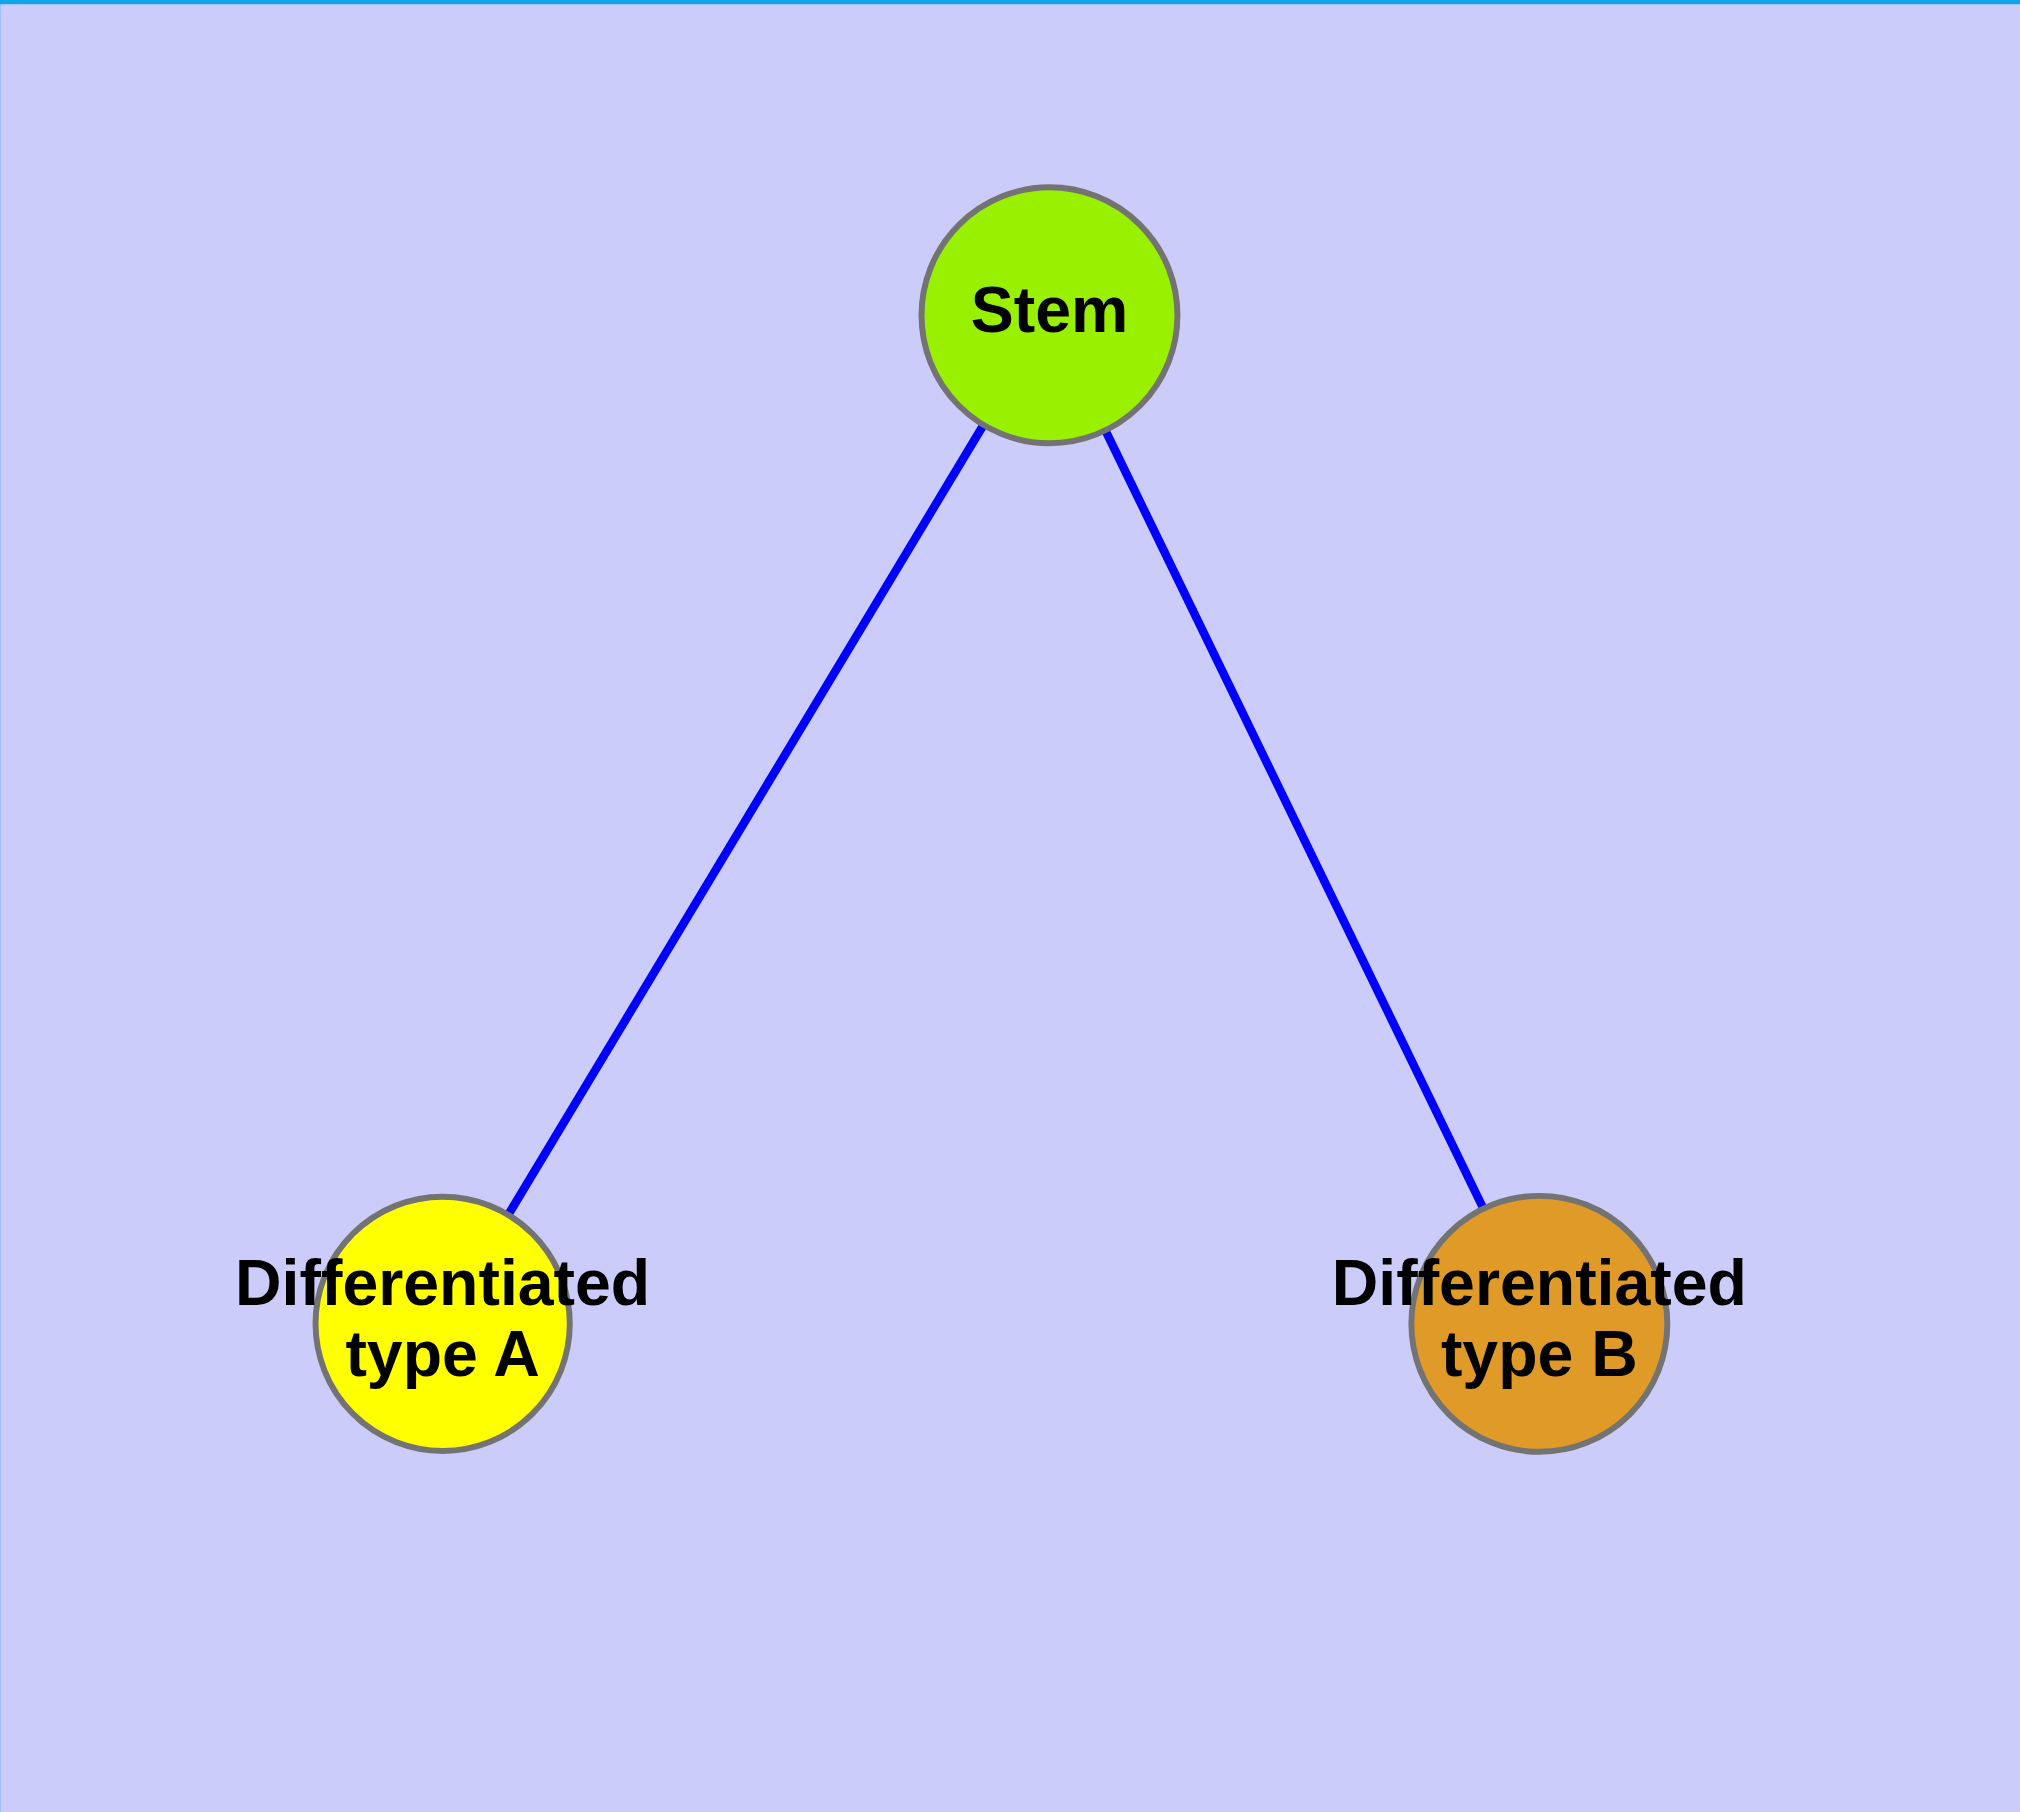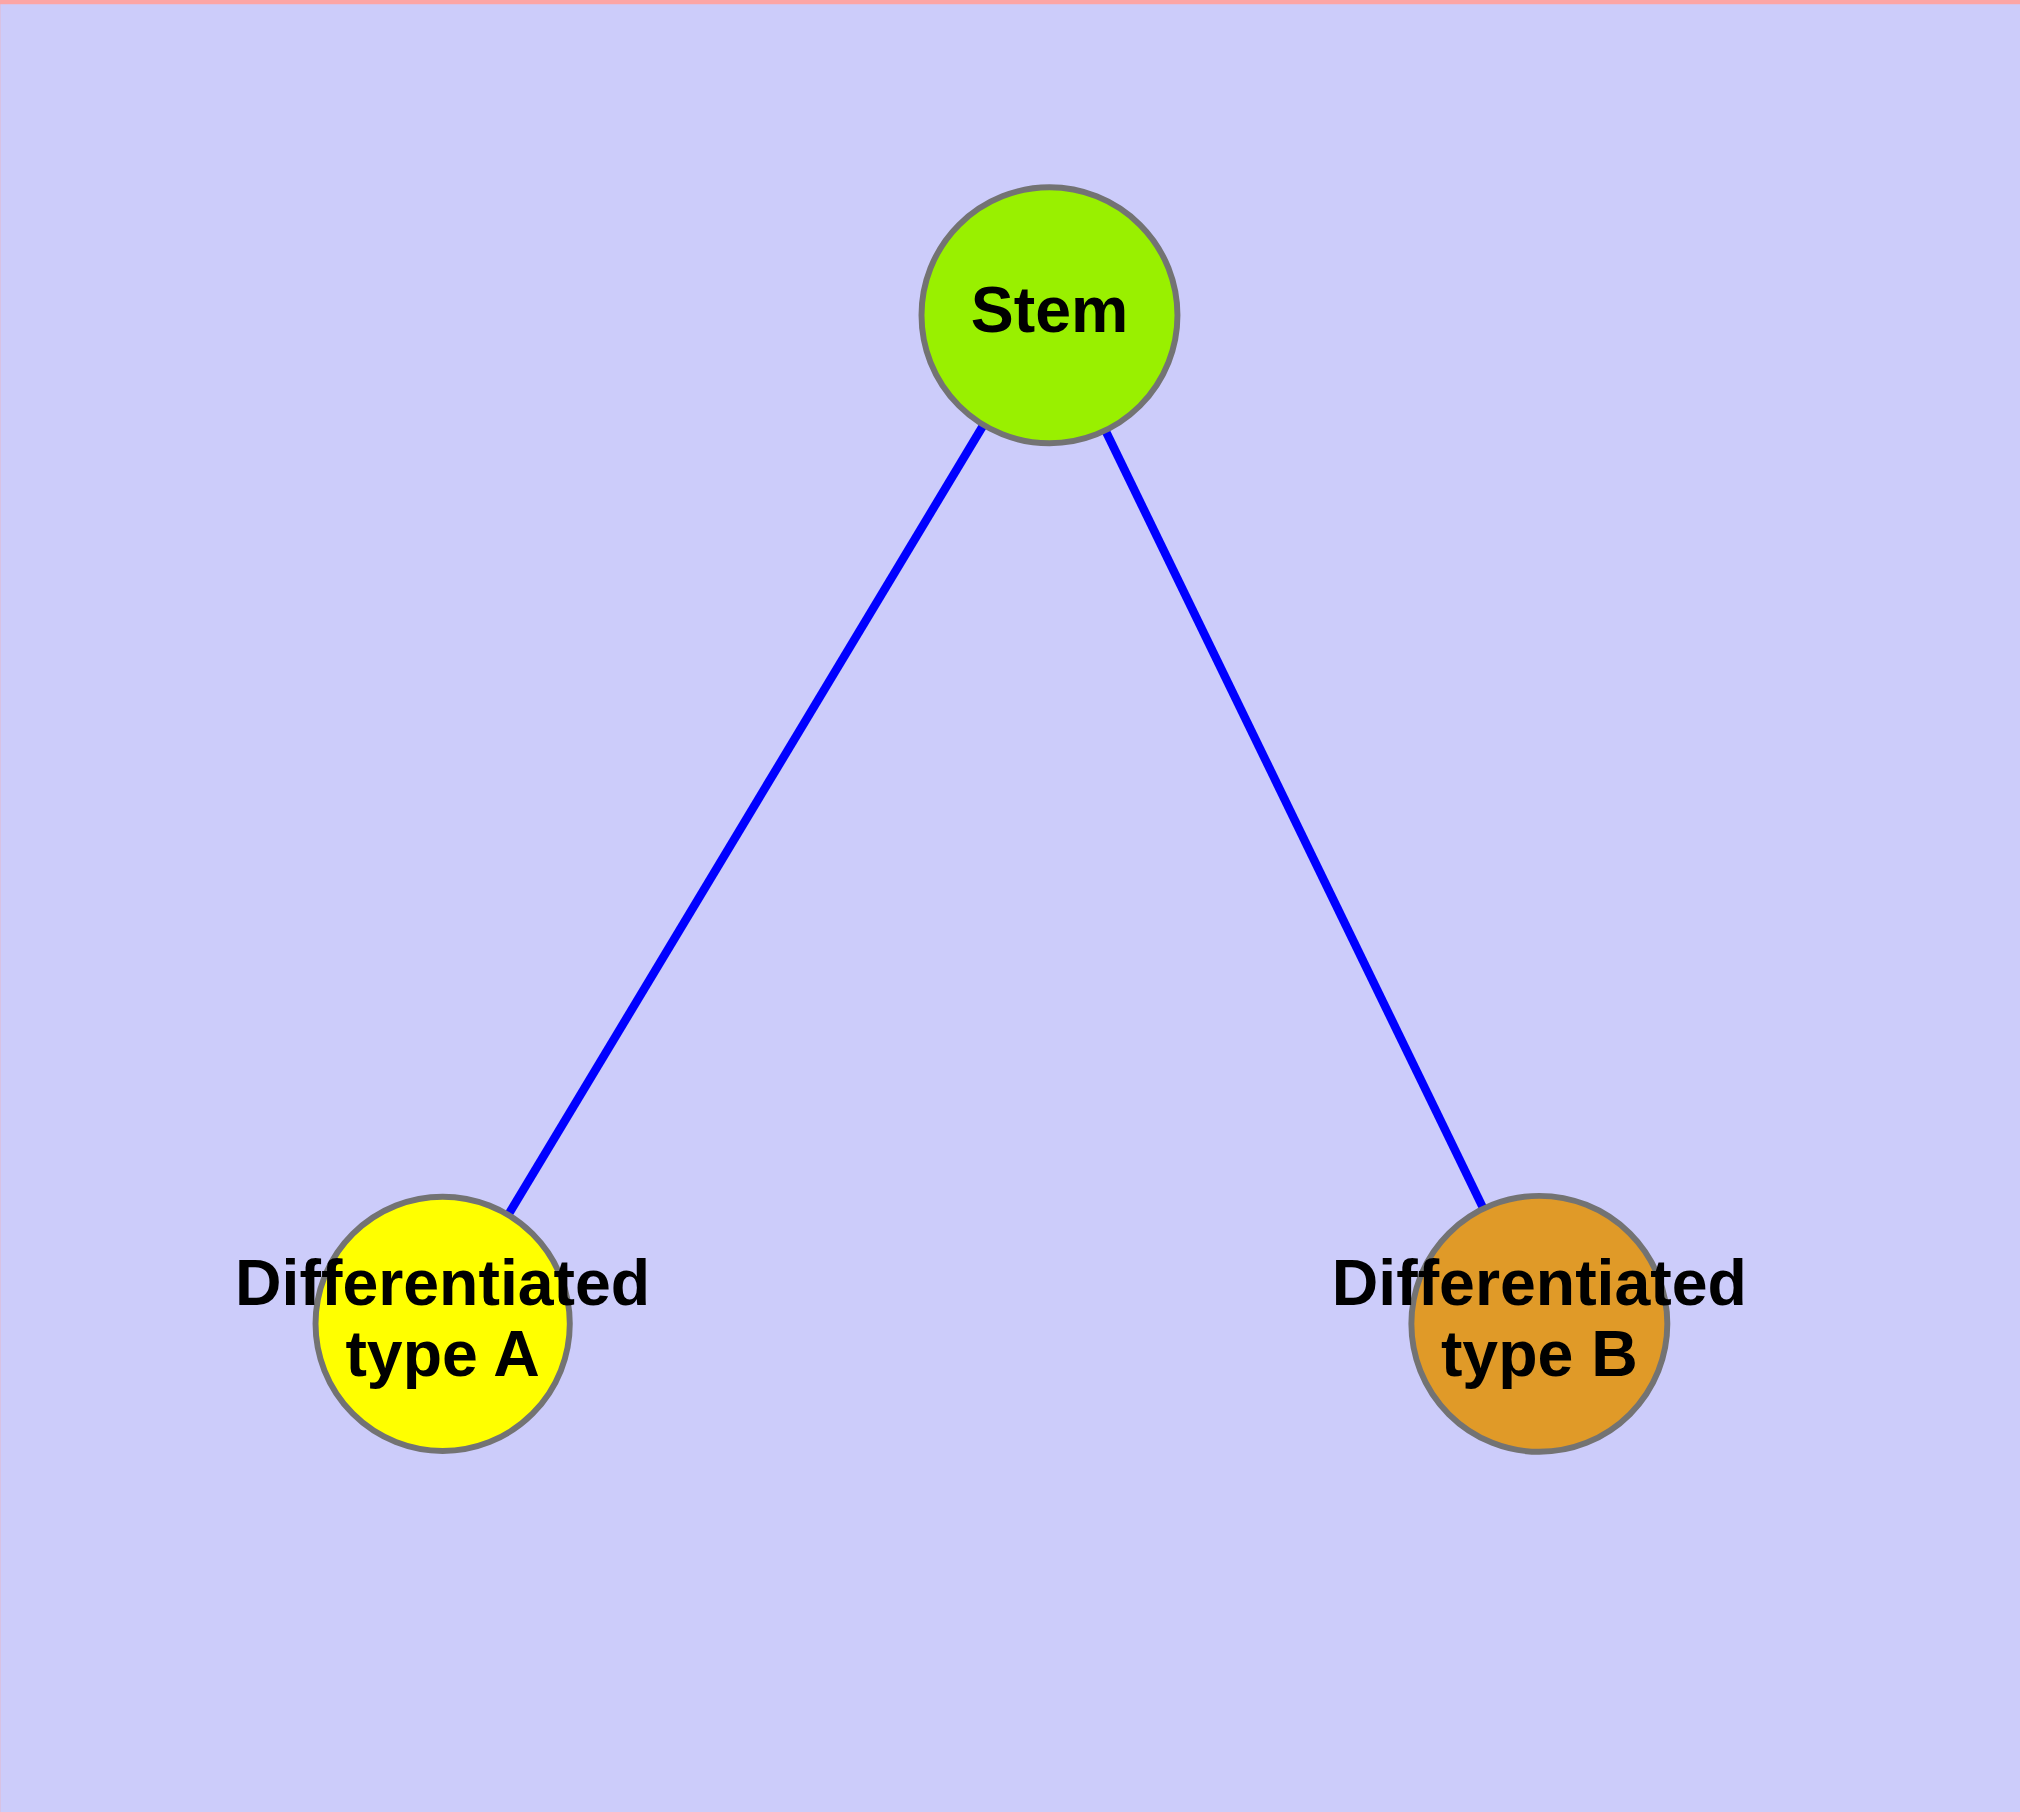--- a/index.html
+++ b/index.html
@@ -32,21 +32,21 @@
     dominant-baseline: middle;
     paint-order: normal;
   }
   .edge-line {
     stroke-linecap: butt;
   }
 </style>
 </head>
 <body>
 
-<div id="canvas" style="width: 2021px; height: 1812px; background: #fca5a5;">
+<div id="canvas" style="width: 2021px; height: 1812px; background: #0ea5e9;">
 
   <svg id="graph-svg" viewBox="0 0 2384 2138" xmlns="http://www.w3.org/2000/svg">
 
     <rect id="bg-rect" x="0" y="5" width="2384" height="2133" fill="#ccccfa"></rect>
 
     <g id="edges-group">
         <line class="edge-line" x1="1162.2135242154675" y1="497.95796953015895" x2="597.2709215274949" y2="1436.8988874054203" stroke="#0000ff" stroke-width="10"></line>
         <line class="edge-line" x1="1302.2248825223262" y1="504.2276993106716" x2="1751.7751174776738" y2="1429.7723006893284" stroke="#0000ff" stroke-width="10"></line>
       </g>
     <g id="nodes-group">

